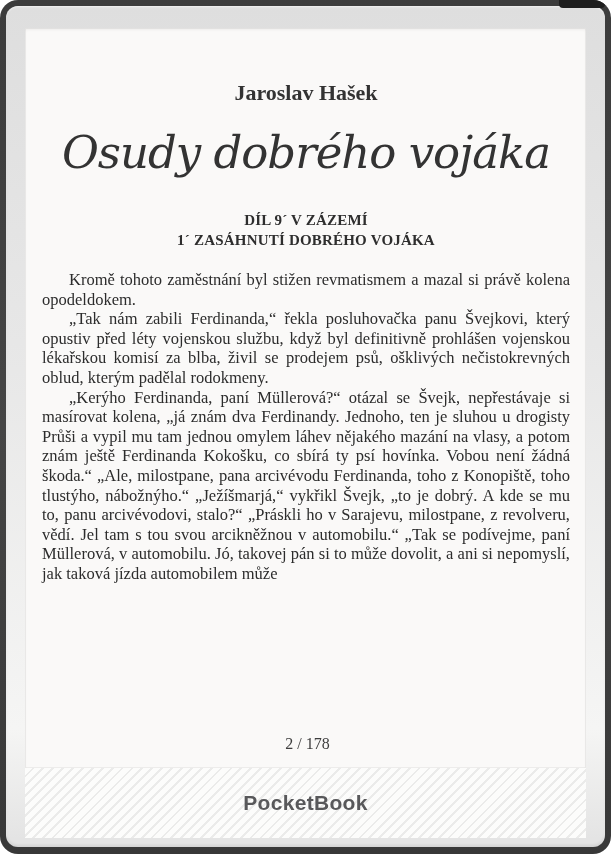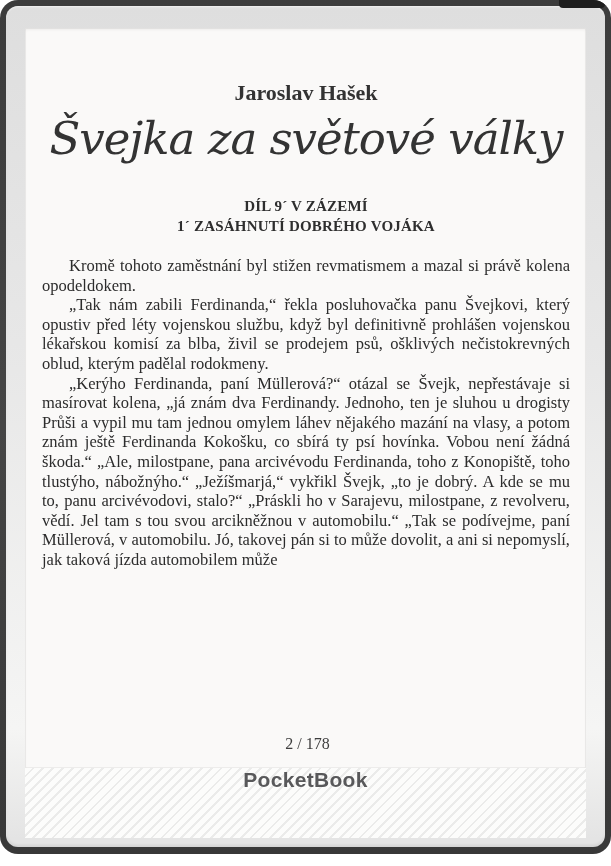--- a/index.html
+++ b/index.html
@@ -53,38 +53,38 @@
   }
   .pageno {
     position:absolute; left:4px; right:0; bottom:15px; text-align:center;
     font-size:16px; color:#3d3d3d;
   }
 
   
   .bottom-panel {
     position:absolute; left:25px; top:768px; width:561px; height:70px; z-index:2;
     background:repeating-linear-gradient(135deg,#fcfcfb 0px,#fcfcfb 5px,#ebebea 5px,#ebebea 7px);
-    display:flex; justify-content:center;
+    display:flex; align-items:center; justify-content:center;
   }
   .logo {
     font-family:"Liberation Sans", sans-serif; font-weight:600;
     font-size:21px; color:#58585a; letter-spacing:0.3px;
   }
 </style>
 </head>
 <body>
 
 <div class="device">
   <div class="power"></div>
   <div class="bezel"></div>
 
   <div class="screen">
     <div class="page-inner">
       <div class="author">Jaroslav Hašek</div>
-      <div class="booktitle" style="margin-top:0;">Švejka za světové války</div>
+      <div class="booktitle">Osudy dobrého vojáka</div>
       <div class="chapter">
         <div>DÍL 9´ V ZÁZEMÍ</div>
         <div>1´ ZASÁHNUTÍ DOBRÉHO VOJÁKA</div>
       </div>
       <div class="bodytext">
         <p>Kromě tohoto zaměstnání byl stižen revmatismem a mazal si právě kolena opodeldokem.</p>
         <p>„Tak nám zabili Ferdinanda,“ řekla posluhovačka panu Švejkovi, který opustiv před léty vojenskou službu, když byl definitivně prohlášen vojenskou lékařskou komisí za blba, živil se prodejem psů, ošklivých nečistokrevných oblud, kterým padělal rodokmeny.</p>
         <p>„Kerýho Ferdinanda, paní Müllerová?“ otázal se Švejk, nepřestávaje si masírovat kolena, „já znám dva Ferdinandy. Jednoho, ten je sluhou u drogisty Průši a vypil mu tam jednou omylem láhev nějakého mazání na vlasy, a potom znám ještě Ferdinanda Kokošku, co sbírá ty psí hovínka. Vobou není žádná škoda.“ „Ale, milostpane, pana arcivévodu Ferdinanda, toho z Konopiště, toho tlustýho, nábožnýho.“ „Ježíšmarjá,“ vykřikl Švejk, „to je dobrý. A kde se mu to, panu arcivévodovi, stalo?“ „Práskli ho v Sarajevu, milostpane, z revolveru, vědí. Jel tam s tou svou arcikněžnou v automobilu.“ „Tak se podívejme, paní Müllerová, v automobilu. Jó, takovej pán si to může dovolit, a ani si nepomyslí, jak taková jízda automobilem může</p>
       </div>
     </div>

